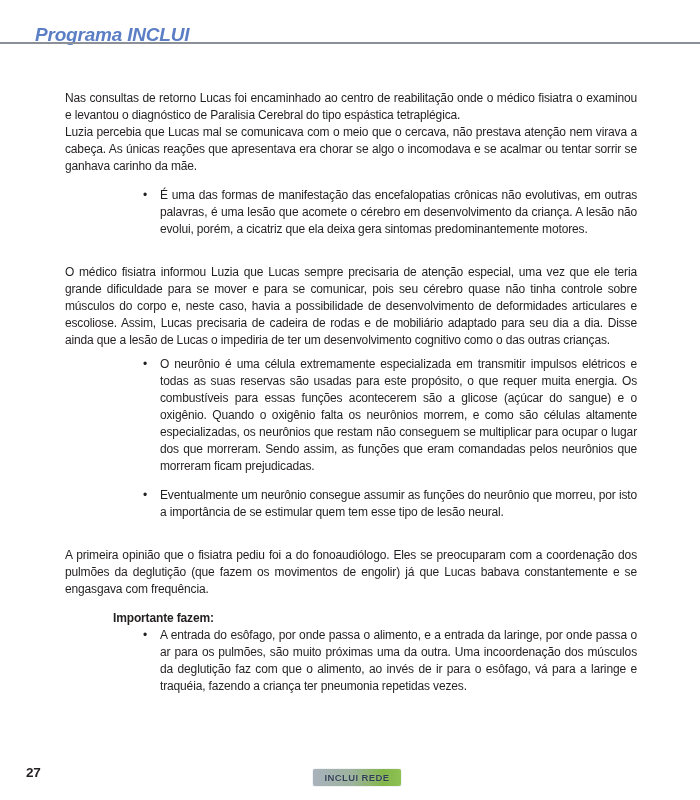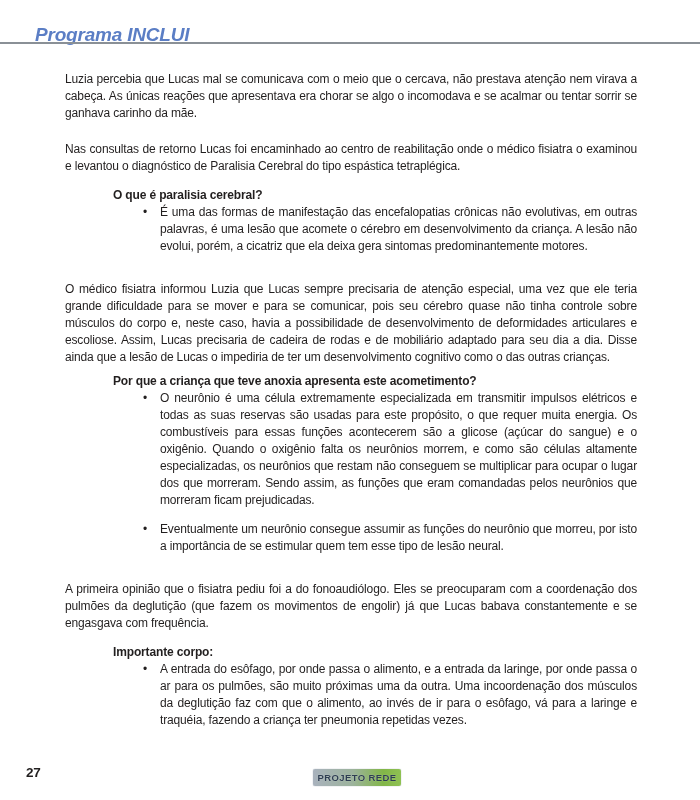--- a/index.html
+++ b/index.html
@@ -90,61 +90,59 @@
 </style>
 </head>
 <body>
 
 <div class="page-header-title">Programa INCLUI</div>
 
 <div class="header-rule"></div>
 
 <div class="content">
 
+  <p class="para mt19">Nas consultas de retorno Lucas foi encaminhado ao centro de reabilitação onde o médico fisiatra o examinou e levantou o diagnóstico de Paralisia Cerebral do tipo espástica tetraplégica.</p>
+
   <p class="para">Luzia percebia que Lucas mal se comunicava com o meio que o cercava, não prestava atenção nem virava a cabeça. As únicas reações que apresentava era chorar se algo o incomodava e se acalmar ou tentar sorrir se ganhava carinho da mãe.</p>
 
-  <p class="para mt19">Nas consultas de retorno Lucas foi encaminhado ao centro de reabilitação onde o médico fisiatra o examinou e levantou o diagnóstico de Paralisia Cerebral do tipo espástica tetraplégica.</p>
-
   <div class="mt12">
-    <p class="sec-heading">O que é paralisia cerebral?</p>
     <div class="bullet-list">
       <div class="bullet-item">
         <span class="bullet-dot">•</span>
         <span>É uma das formas de manifestação das encefalopatias crônicas não evolutivas, em outras palavras, é uma lesão que acomete o cérebro em desenvolvimento da criança. A lesão não evolui, porém, a cicatriz que ela deixa gera sintomas predominantemente motores.</span>
       </div>
     </div>
   </div>
 
   <p class="para mt11">O médico fisiatra informou Luzia que Lucas sempre precisaria de atenção especial, uma vez que ele teria grande dificuldade para se mover e para se comunicar, pois seu cérebro quase não tinha controle sobre músculos do corpo e, neste caso, havia a possibilidade de desenvolvimento de deformidades articulares e escoliose. Assim, Lucas precisaria de cadeira de rodas e de mobiliário adaptado para seu dia a dia. Disse ainda que a lesão de Lucas o impediria de ter um desenvolvimento cognitivo como o das outras crianças.</p>
 
   <div class="mt7">
-    <p class="sec-heading">Por que a criança que teve anoxia apresenta este acometimento?</p>
     <div class="bullet-list">
       <div class="bullet-item">
         <span class="bullet-dot">•</span>
         <span>O neurônio é uma célula extremamente especializada em transmitir impulsos elétricos e todas as suas reservas são usadas para este propósito, o que requer muita energia. Os combustíveis para essas funções acontecerem são a glicose (açúcar do sangue) e o oxigênio. Quando o oxigênio falta os neurônios morrem, e como são células altamente especializadas, os neurônios que restam não conseguem se multiplicar para ocupar o lugar dos que morreram. Sendo assim, as funções que eram comandadas pelos neurônios que morreram ficam prejudicadas.</span>
       </div>
       <div class="bullet-item">
         <span class="bullet-dot">•</span>
         <span>Eventualmente um neurônio consegue assumir as funções do neurônio que morreu, por isto a importância de se estimular quem tem esse tipo de lesão neural.</span>
       </div>
     </div>
   </div>
 
   <p class="para mt26">A primeira opinião que o fisiatra pediu foi a do fonoaudiólogo. Eles se preocuparam com a coordenação dos pulmões da deglutição (que fazem os movimentos de engolir) já que Lucas babava constantemente e se engasgava com frequência.</p>
 
   <div class="mt12">
-    <p class="sec-heading">Importante corpo:</p>
+    <p class="sec-heading">Importante fazem:</p>
     <div class="bullet-list">
       <div class="bullet-item">
         <span class="bullet-dot">•</span>
         <span>A entrada do esôfago, por onde passa o alimento, e a entrada da laringe, por onde passa o ar para os pulmões, são muito próximas uma da outra. Uma incoordenação dos músculos da deglutição faz com que o alimento, ao invés de ir para o esôfago, vá para a laringe e traquéia, fazendo a criança ter pneumonia repetidas vezes.</span>
       </div>
     </div>
   </div>
 
 </div>
 
 <div class="footer-page-number">27</div>
 
 <div class="projeto-rede-logo">
-  <span class="logo-label">PROJETO REDE</span>
+  <span class="logo-label">INCLUI REDE</span>
 </div>
 
 </body></html>

